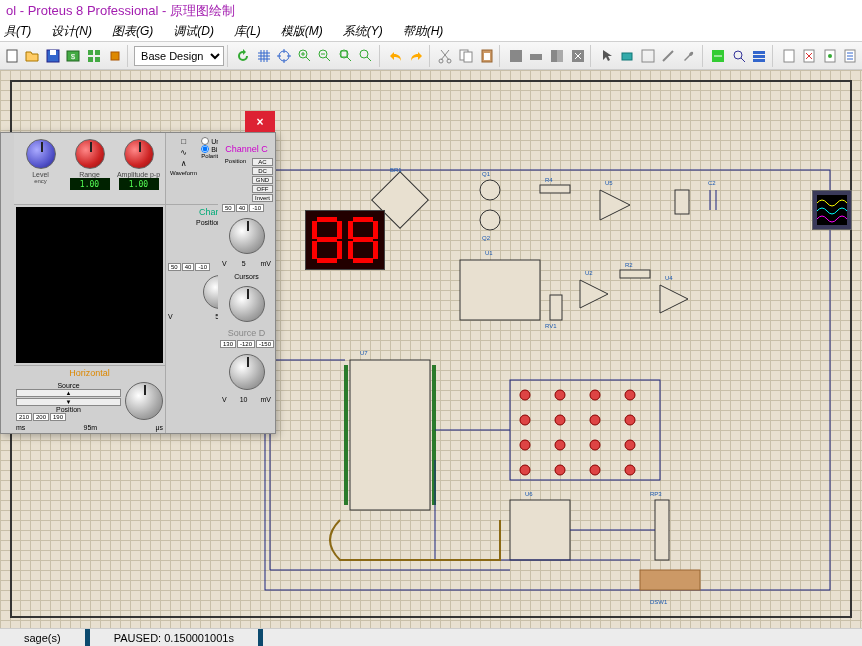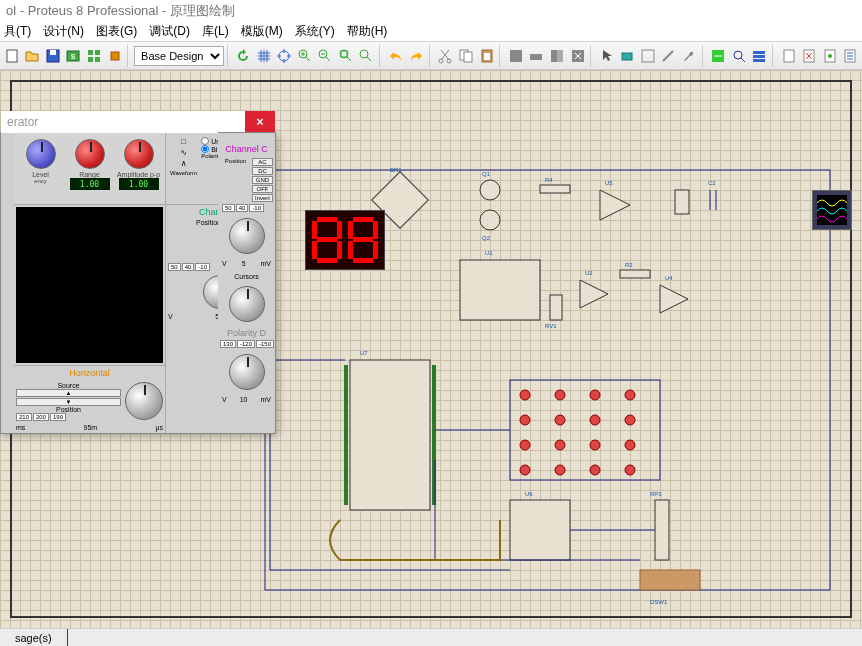--- a/index.html
+++ b/index.html
@@ -1,19 +1,19 @@
 <!DOCTYPE html>
 <html><head>
 <meta charset="utf-8">
 <style>
 * { box-sizing: border-box; margin: 0; padding: 0; }
 body { font-family: "Microsoft YaHei", Arial, sans-serif; font-size: 12px; overflow: hidden; background: #f0f0f0; width: 862px; height: 646px; position: relative; }
 
-.titlebar { height: 22px; background: #fff; padding: 2px 6px; font-size: 13px; color: #737373; display: flex; align-items: flex-end; }
-.menubar { height: 20px; background: #fff; display: flex; align-items: center; padding: 0 4px; gap: 12px; border-bottom: 1px solid #d0d0d0; }
+.titlebar { height: 22px; background: #fff; padding: 2px 6px; font-size: 13px; color: #a21caf; display: flex; align-items: flex-end; }
+.menubar { height: 20px; background: #fff; display: flex; align-items: center; padding: 0 4px; gap: 20px; border-bottom: 1px solid #d0d0d0; font-style: italic; }
 .menubar span { font-size: 12px; cursor: pointer; }
 
 .toolbar-row { height: 28px; background: linear-gradient(#f8f8f8,#e8e8e8); border-bottom: 1px solid #ccc; display: flex; align-items: center; padding: 0 2px; gap: 1px; }
 .tbtn { width: 22px; height: 22px; display: flex; align-items: center; justify-content: center; cursor: pointer; border-radius: 2px; }
 .tbtn svg { width: 16px; height: 16px; }
 .tsep { width: 4px; height: 22px; border-left: 1px solid #ccc; margin: 0 2px; }
 .combo { height: 20px; font-size: 11px; border: 1px solid #aaa; padding: 0 2px; background: #fff; width: 100px; }
 
 .canvas-wrap { position: absolute; top: 70px; left: 0; right: 0; bottom: 18px; overflow: hidden; }
 .canvas { position: absolute; inset: 0; background-color: #e8e0d0;
@@ -33,21 +33,21 @@
 .seg.h { height: 5px; width: 20px; left: 5px; }
 .seg.v { width: 5px; height: 18px; }
 .sa { top: 0; } .sg { top: 20px; } .sd { bottom: 0; }
 .sb { right: 0; top: 4px; } .sc { right: 0; bottom: 4px; }
 .sf { left: 0; top: 4px; } .se { left: 0; bottom: 4px; }
 
 .scope { position: absolute; top: 120px; right: 10px; width: 40px; height: 40px; background: #3a3a5a; border: 1px solid #666; }
 .scope-inner { margin: 4px; height: 30px; background: #000; }
 
 .statusbar { position: absolute; bottom: 0; left: 0; right: 0; height: 18px; background: #ececec; border-top: 1px solid #ccc; display: flex; align-items: center; font-size: 11px; }
-.status-cell { padding: 0 15px; border-right: 1px solid #0c4a6e; height: 100%; display: flex; align-items: center; }
+.status-cell { padding: 0 24px; border-right: 5px solid #0c4a6e; height: 100%; display: flex; align-items: center; }
 
 
 .float-panel { position: absolute; top: 132px; left: 0; width: 276px; height: 302px; background: #d8d8d8; border: 1px solid #888; box-shadow: 2px 2px 8px rgba(0,0,0,0.3); display: flex; }
 .fp-title { position: absolute; top: -22px; left: 0; right: 0; height: 22px; background: #fff; display: flex; align-items: center; padding: 0 6px; color: #999; font-size: 12px; }
 .fp-close { position: absolute; top: -22px; right: 0; width: 30px; height: 22px; background: #d23; color: #fff; display: flex; align-items: center; justify-content: center; cursor: pointer; font-weight: bold; }
 .fp-left { width: 164px; display: flex; flex-direction: column; background: #d0d0d0; padding-left: 13px; }
 .fp-right { flex: 1; background: #d0d0d0; border-left: 1px solid #aaa; }
 .fp-knob-row { height: 72px; display: flex; gap: 4px; padding: 4px; background: #d4d4d4; border-bottom: 1px solid #aaa; }
 .knob-block { flex: 1; display: flex; flex-direction: column; align-items: center; font-size: 7px; color: #444; }
 .knob { width: 30px; height: 30px; border-radius: 50%; background: radial-gradient(circle at 35% 35%, #fff, #aaa 60%, #777); border: 1px solid #666; position: relative; margin: 2px 0; }
@@ -406,23 +406,20 @@
             <path d="M0 8 Q5 2 10 8 T20 8 T30 8" stroke="#ff0" fill="none" stroke-width="1"></path>
             <path d="M0 16 Q5 10 10 16 T20 16 T30 16" stroke="#0ff" fill="none" stroke-width="1"></path>
             <path d="M0 24 Q5 18 10 24 T20 24 T30 24" stroke="#f0f" fill="none" stroke-width="1"></path>
           </svg>
       </div>
     </div>
   </div>
 </div>
 
 <div class="float-panel">
-  <div class="fp-title">
-      <span>erator</span>
-    </div>
   <div class="fp-close">×</div>
 
   <div class="fp-left">
     <div class="fp-knob-row">
       <div class="knob-block">
         <div class="knob blue"></div>
         <span>Level</span>
         <span style="font-size:6px">ency</span>
       </div>
       <div class="knob-block">
@@ -532,29 +529,30 @@
       <span>-10</span>
     </div>
   <div class="knob" style="width:36px;height:36px;margin:6px auto"></div>
   <div style="display:flex;justify-content:space-between;font-size:7px;padding:0 4px">
       <span>V</span>
       <span>5</span>
       <span>mV</span>
     </div>
   <div style="font-size:7px;text-align:center;margin-top:6px">Cursors</div>
   <div class="knob" style="width:36px;height:36px;margin:6px auto"></div>
-  <div class="ch-label d">Polarity D</div>
+  <div class="ch-label d">Source D</div>
   <div class="pos-strip" style="padding:0 2px">
       <span>130</span>
       <span>-120</span>
       <span>-150</span>
     </div>
   <div class="knob" style="width:36px;height:36px;margin:6px auto"></div>
   <div style="display:flex;justify-content:space-between;font-size:7px;padding:0 4px">
       <span>V</span>
       <span>10</span>
       <span>mV</span>
     </div>
 </div>
 
 <div class="statusbar">
   <div class="status-cell">sage(s)</div>
+  <div class="status-cell">PAUSED: 0.150001001s</div>
 </div>
 
 </body></html>

